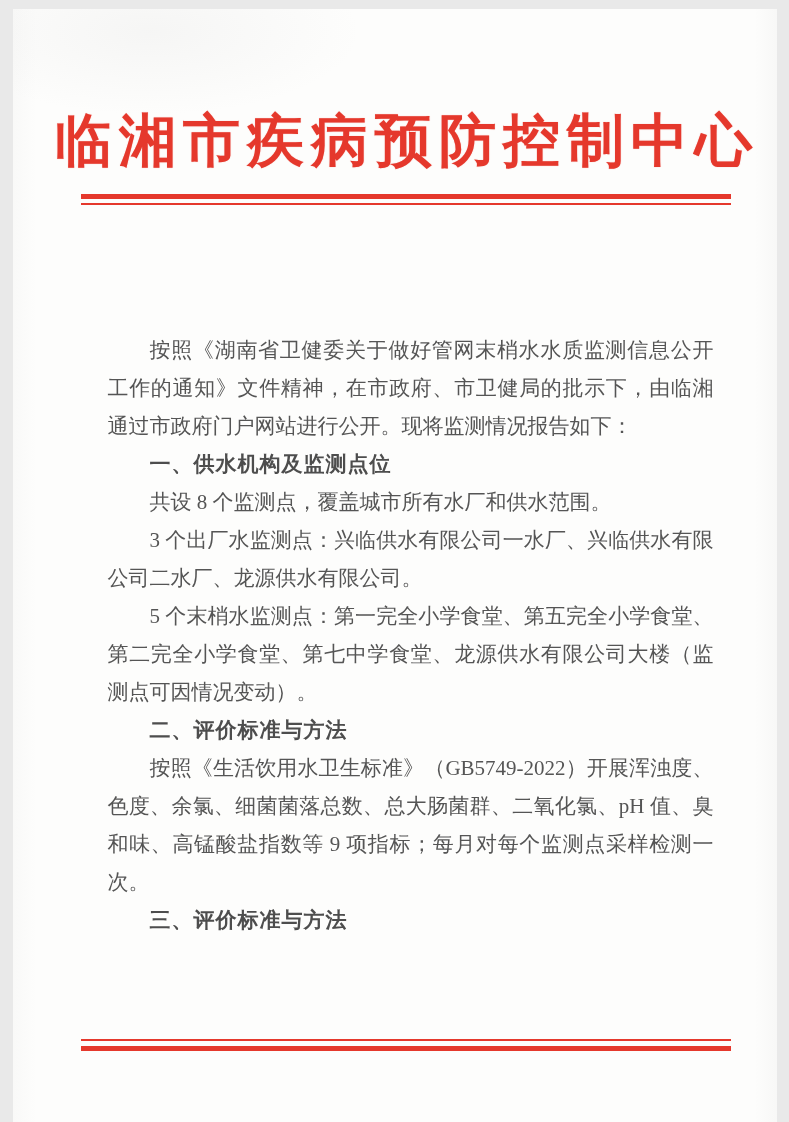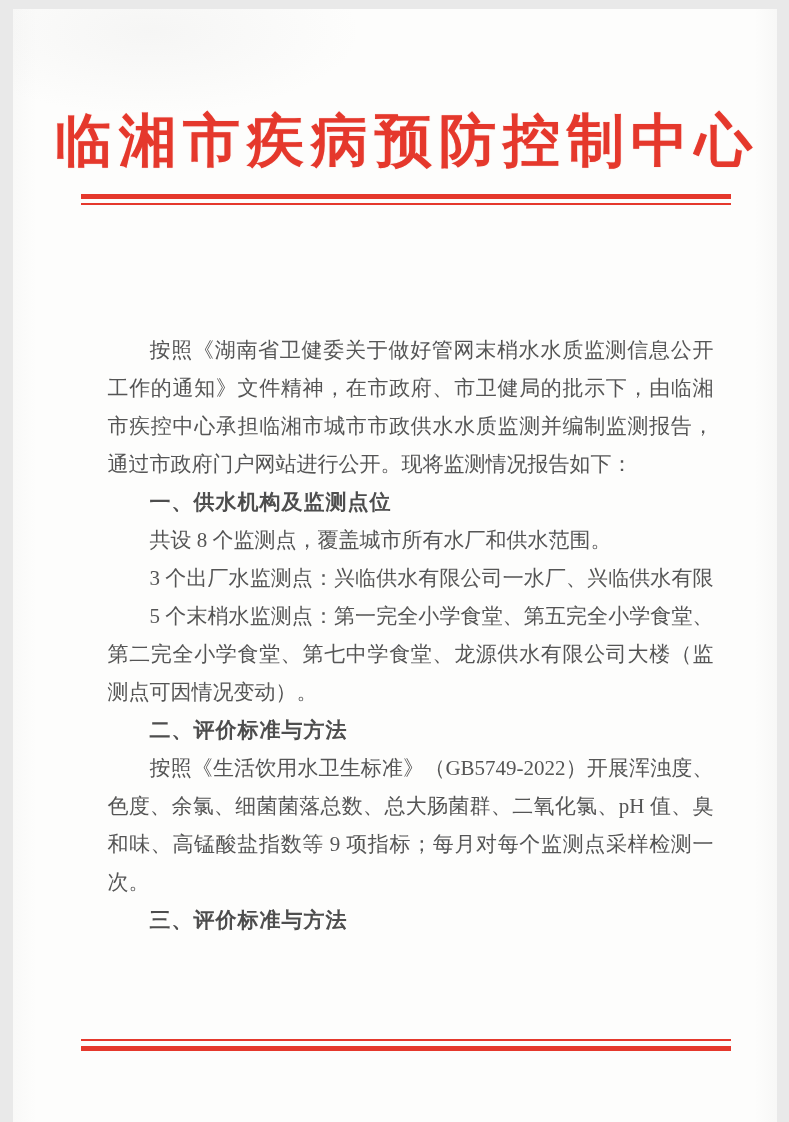--- a/index.html
+++ b/index.html
@@ -93,25 +93,25 @@
 
   <h1 class="letterhead">临湘市疾病预防控制中心</h1>
 
   <div class="rule rule-thick hdr-thick"></div>
   <div class="rule rule-thin hdr-thin"></div>
 
 
   <div class="body-text" id="body-lines">
       <div class="ln ln-just ln-indent">按照《湖南省卫健委关于做好管网末梢水水质监测信息公开</div>
       <div class="ln ln-just">工作的通知》文件精神，在市政府、市卫健局的批示下，由临湘</div>
-      <div class="ln ln-just">市疾控中心承担临湘市城市市政供水水质监测并编制监测报告，</div>
       <div class="ln">通过市政府门户网站进行公开。现将监测情况报告如下：</div>
       <div class="ln ln-indent ln-head">一、供水机构及监测点位</div>
       <div class="ln ln-indent">共设 8 个监测点，覆盖城市所有水厂和供水范围。</div>
       <div class="ln ln-just ln-indent">3 个出厂水监测点：兴临供水有限公司一水厂、兴临供水有限</div>
+      <div class="ln">公司二水厂、龙源供水有限公司。</div>
       <div class="ln ln-just ln-indent">5 个末梢水监测点：第一完全小学食堂、第五完全小学食堂、</div>
       <div class="ln ln-just">第二完全小学食堂、第七中学食堂、龙源供水有限公司大楼（监</div>
       <div class="ln">测点可因情况变动）。</div>
       <div class="ln ln-indent ln-head">二、评价标准与方法</div>
       <div class="ln ln-just ln-indent">按照《生活饮用水卫生标准》（GB5749-2022）开展浑浊度、</div>
       <div class="ln ln-just">色度、余氯、细菌菌落总数、总大肠菌群、二氧化氯、pH 值、臭</div>
       <div class="ln ln-just">和味、高锰酸盐指数等 9 项指标；每月对每个监测点采样检测一</div>
       <div class="ln">次。</div>
       <div class="ln ln-indent ln-head">三、评价标准与方法</div>
     </div>

